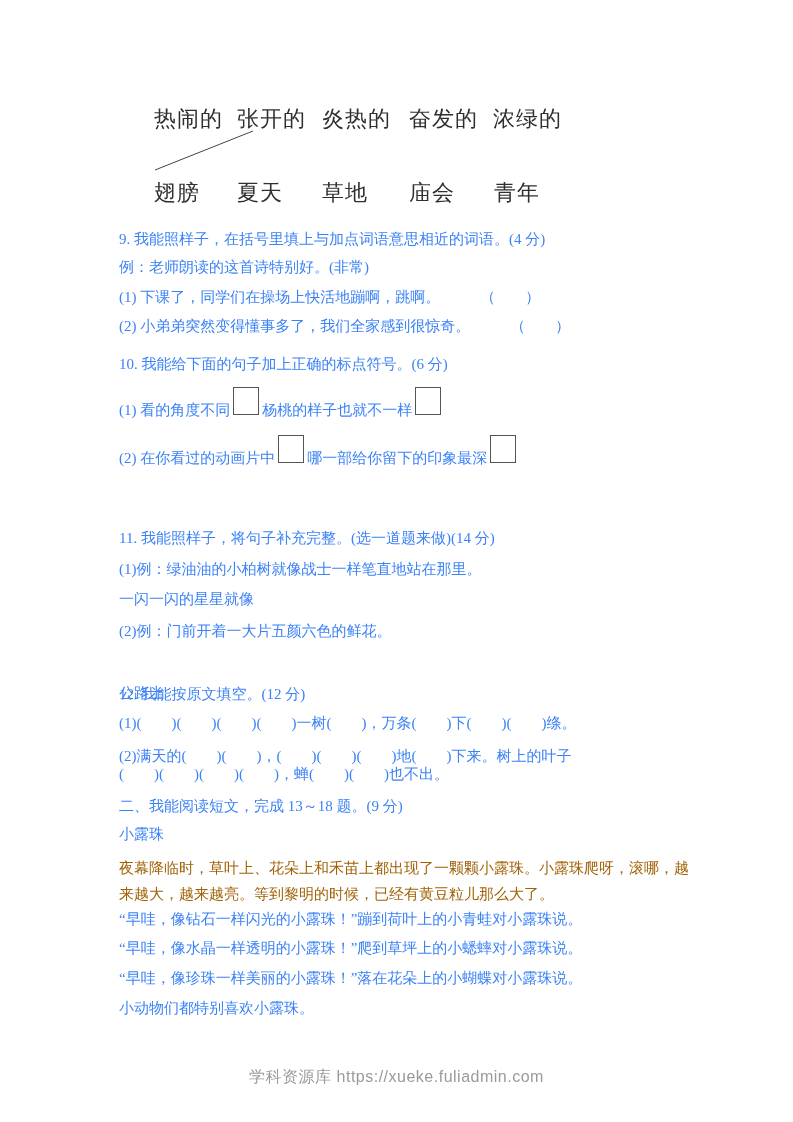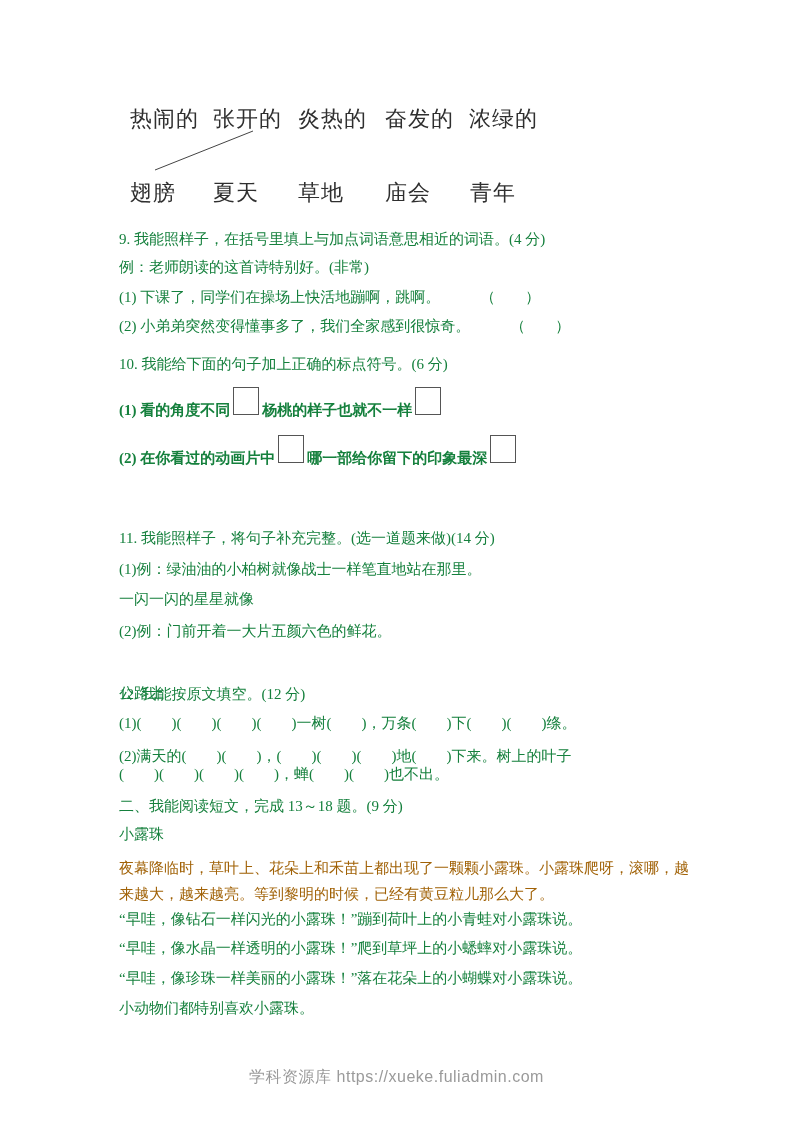--- a/index.html
+++ b/index.html
@@ -4,30 +4,31 @@
 <style>
   html,body { margin:0; padding:0; background:#ffffff; }
   .page {
     position:relative; width:793px; height:1122px; background:#ffffff;
     font-family:"Liberation Serif","DejaVu Serif",serif; color:#333333;
     overflow:hidden;
   }
   .mword {
     position:absolute; font-size:22px; color:#2f2f2f; white-space:nowrap;
     letter-spacing:1px;
+    margin-left:24px;
   }
   .line {
-    position:absolute; left:119px; font-size:15px; color:#15803d;
+    position:absolute; left:119px; font-size:15px; color:#3b82f6;
     white-space:nowrap; line-height:17px;
   }
   .para {
     position:absolute; left:119px; width:576px; font-size:15px;
     color:#a16207; line-height:26px;
   }
-  .boxline { line-height:normal;font-weight:bold; }
+  .boxline { line-height:normal; }
   .pbox {
     display:inline-block; width:24px; height:26px;
     border:1px solid #555555; margin:0 3px; vertical-align:baseline;
     background:#ffffff;
   }
   .bracket9 { margin-left:40px; }
   .match-line-svg {
     position:absolute; left:0; top:0; pointer-events:none;
   }
   .footer {

